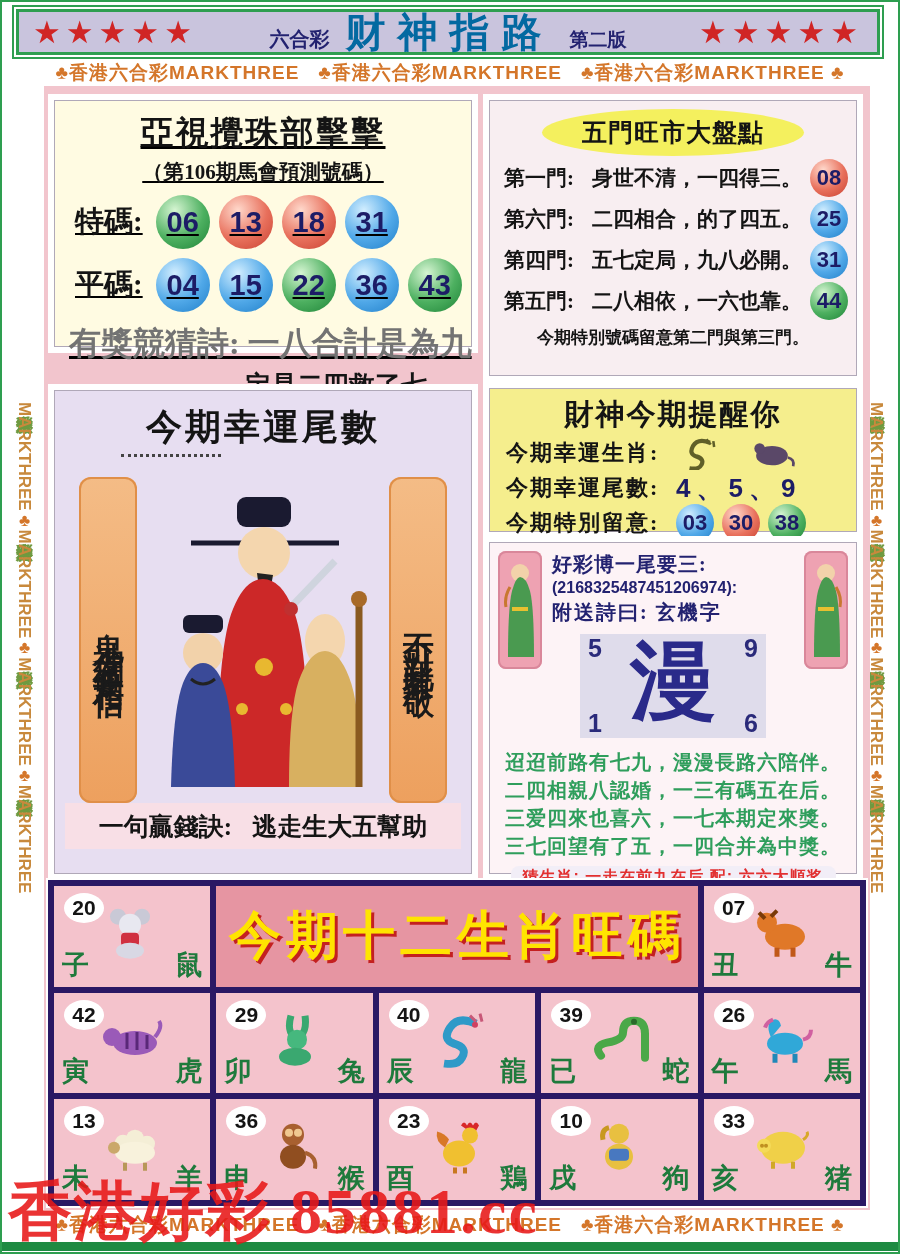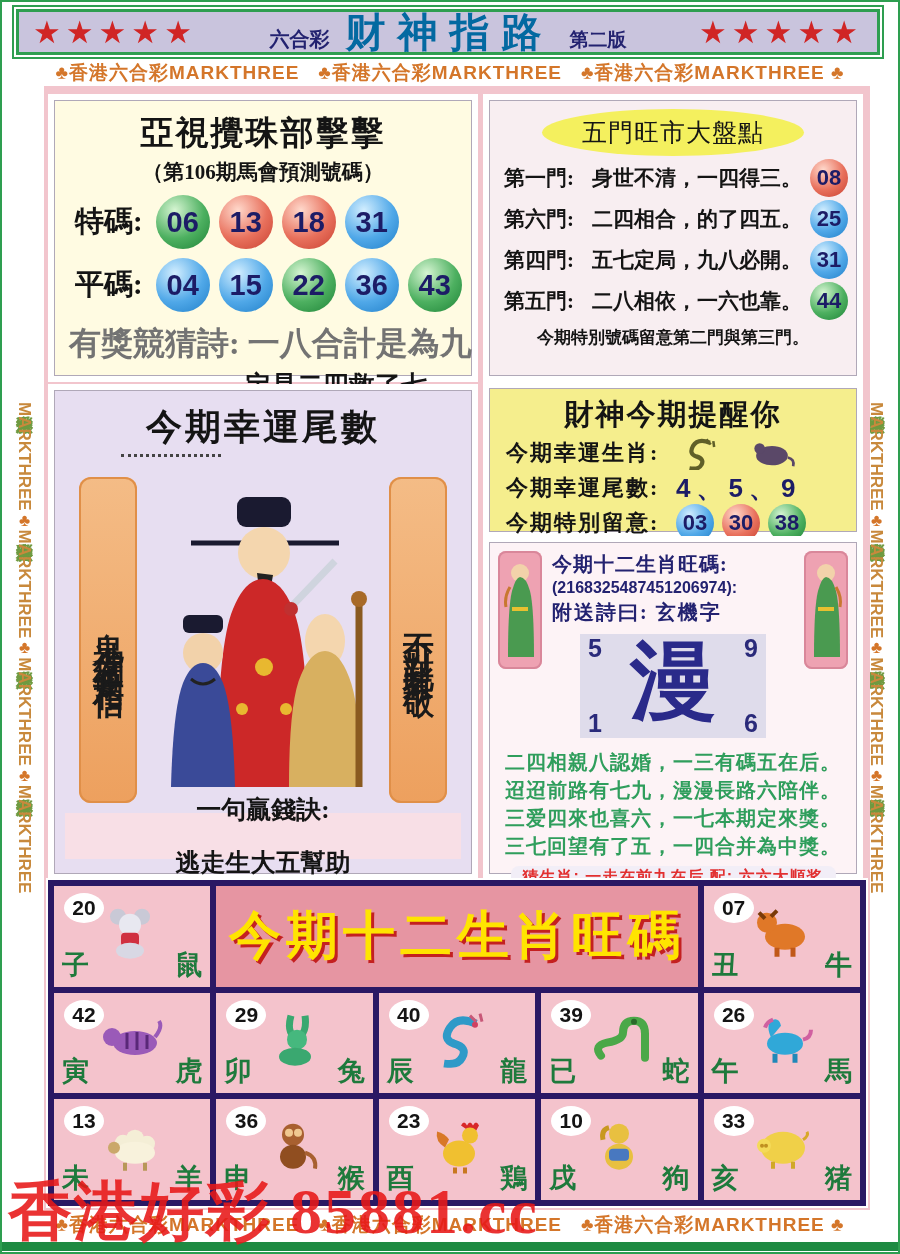--- a/index.html
+++ b/index.html
@@ -37,51 +37,51 @@
   
   .ball{border-radius:50%;display:inline-flex;align-items:center;justify-content:center;
         font-weight:bold;color:#1c1c66;flex:none;}
   .ball-lg{width:54px;height:54px;font-size:29px;}
   .ball-md{width:38px;height:38px;font-size:22px;}
   .c-green{background:radial-gradient(circle at 35% 28%,#d6f5d2,#4db060 55%,#1d8236);}
   .c-red{background:radial-gradient(circle at 35% 28%,#ffd9cc,#e8705c 55%,#c84030);}
   .c-blue{background:radial-gradient(circle at 35% 28%,#d2eeff,#50a8e8 55%,#1f7ec8);}
 
   
-  .boxA{left:10px;top:14px;width:418px;height:276px;background:#fffbe2;}
+  .boxA{left:10px;top:14px;width:418px;height:247px;background:#fffbe2;text-decoration:underline;}
   .titleA{text-align:center;font-size:33px;font-weight:bold;color:#141414;margin-top:10px;letter-spacing:2px;}
   .subA{text-align:center;font-size:21px;font-weight:bold;color:#141414;margin-top:2px;}
   .rowA{display:flex;align-items:center;gap:9px;margin:9px 0 0 20px;}
   .rowA .lbl{font-size:29px;font-weight:bold;color:#141414;margin-right:4px;}
   .poemA1{font-size:32px;font-weight:bold;color:#737373;margin:10px 0 0 14px;white-space:nowrap;}
   .poemA2{font-size:26px;font-weight:bold;color:#141414;margin:2px 0 0 190px;}
 
   
   .boxB{left:445px;top:14px;width:368px;height:276px;background:#f8eef1;}
   .titleB{width:262px;margin:8px auto 2px;background:#f4f05e;border-radius:50%;text-align:center;
-          font-size:25px;font-weight:normal;color:#141414;padding:7px 0;letter-spacing:1px;}
+          font-size:25px;font-weight:bold;color:#141414;padding:7px 0;letter-spacing:1px;}
   .rowB{display:flex;align-items:center;margin:3px 8px 0 14px;font-weight:bold;color:#141414;}
   .rowB .door{font-size:21px;width:88px;flex:none;}
   .rowB .txt{font-size:21px;flex:1;white-space:nowrap;}
   .footB{text-align:center;font-size:17px;font-weight:bold;color:#141414;margin-top:6px;}
 
   
   .boxC{left:10px;top:304px;width:418px;height:484px;background:#e7def1;}
   .titleC{text-align:center;font-size:36px;font-weight:bold;color:#141414;margin-top:12px;letter-spacing:3px;}
   .dotsC{margin:2px 0 0 66px;width:100px;border-top:3px dotted #444;}
   .bannerV{position:absolute;width:58px;height:326px;top:86px;border-radius:12px;
            background:linear-gradient(#f4bc86,#eda05e);display:flex;align-items:center;justify-content:center;
            box-shadow:inset 0 0 0 2px #e08f48;}
   .bannerV span{writing-mode:vertical-rl;font-size:31px;font-weight:bold;color:#1a1a1a;letter-spacing:9px;}
   .bannerL{left:24px;}
   .bannerR{right:24px;}
   .deity{position:absolute;left:50%;top:66px;transform:translateX(-50%);}
-  .capC{position:absolute;left:10px;right:10px;bottom:14px;height:46px;background:#f8dfe6;
+  .capC{position:absolute;left:10px;right:10px;bottom:24px;height:46px;background:#f8dfe6;
         display:flex;align-items:center;justify-content:center;gap:20px;
-        font-size:25px;font-weight:bold;color:#141414;flex-direction:column;}
+        font-size:25px;font-weight:bold;color:#141414;}
 
   
   .boxD{left:445px;top:302px;width:368px;height:144px;background:#f5ee8d;}
   .titleD{text-align:center;font-size:29px;font-weight:bold;color:#141414;margin-top:6px;letter-spacing:2px;}
   .rowD{display:flex;align-items:center;margin:1px 0 0 16px;height:34px;}
   .rowD .lbl{font-size:22px;font-weight:bold;color:#141414;letter-spacing:2px;width:170px;flex:none;}
   .rowD .val{font-size:26px;font-weight:bold;color:#1c1c66;letter-spacing:6px;}
   .rowD .icons{display:flex;gap:26px;align-items:center;}
   .rowD .balls{display:flex;gap:8px;}
 
@@ -283,32 +283,32 @@
           </svg>
       </div>
       <div class="cardFig cardR">
         <svg width="36" height="106" viewBox="0 0 36 106">
             <circle cx="18" cy="16" r="9" fill="#f2d2aa"></circle>
             <path d="M6 100 q0 -50 4 -66 q4 -14 8 -14 q6 0 10 14 q4 16 4 66 z" fill="#4a9a50"></path>
             <path d="M10 52 h16" stroke="#e8c030" stroke-width="4"></path>
             <path d="M28 30 q6 10 4 20" stroke="#c87830" stroke-width="3" fill="none"></path>
           </svg>
       </div>
-      <div class="hdrE hdrE1 serif">今期十二生肖旺碼:</div>
+      <div class="hdrE hdrE1 serif">好彩博一尾要三:</div>
       <div class="hdrE hdrE2">(2168325487451206974):</div>
       <div class="hdrE hdrE3 serif">附送詩曰:  玄機字</div>
       <div class="mystery">
         <span class="corner cTL">5</span>
         <span class="corner cTR">9</span>
         <span class="corner cBL">1</span>
         <span class="corner cBR">6</span>
         <span class="mchar serif">漫</span>
       </div>
+      <div class="poemE serif">迢迢前路有七九，漫漫長路六陪伴。</div>
       <div class="poemE serif">二四相親八認婚，一三有碼五在后。</div>
-      <div class="poemE serif">迢迢前路有七九，漫漫長路六陪伴。</div>
       <div class="poemE serif">三爱四來也喜六，一七本期定來獎。</div>
       <div class="poemE serif">三七回望有了五，一四合并為中獎。</div>
       <div class="redE">猜生肖:  一走在前九在后   配:  六六大順奖</div>
       <div class="redE">猜:  好彩博一尾要三</div>
     </div>
 
     <div class="zgrid">
 
       <div class="zcell">
         <div class="num-badge">20</div>

